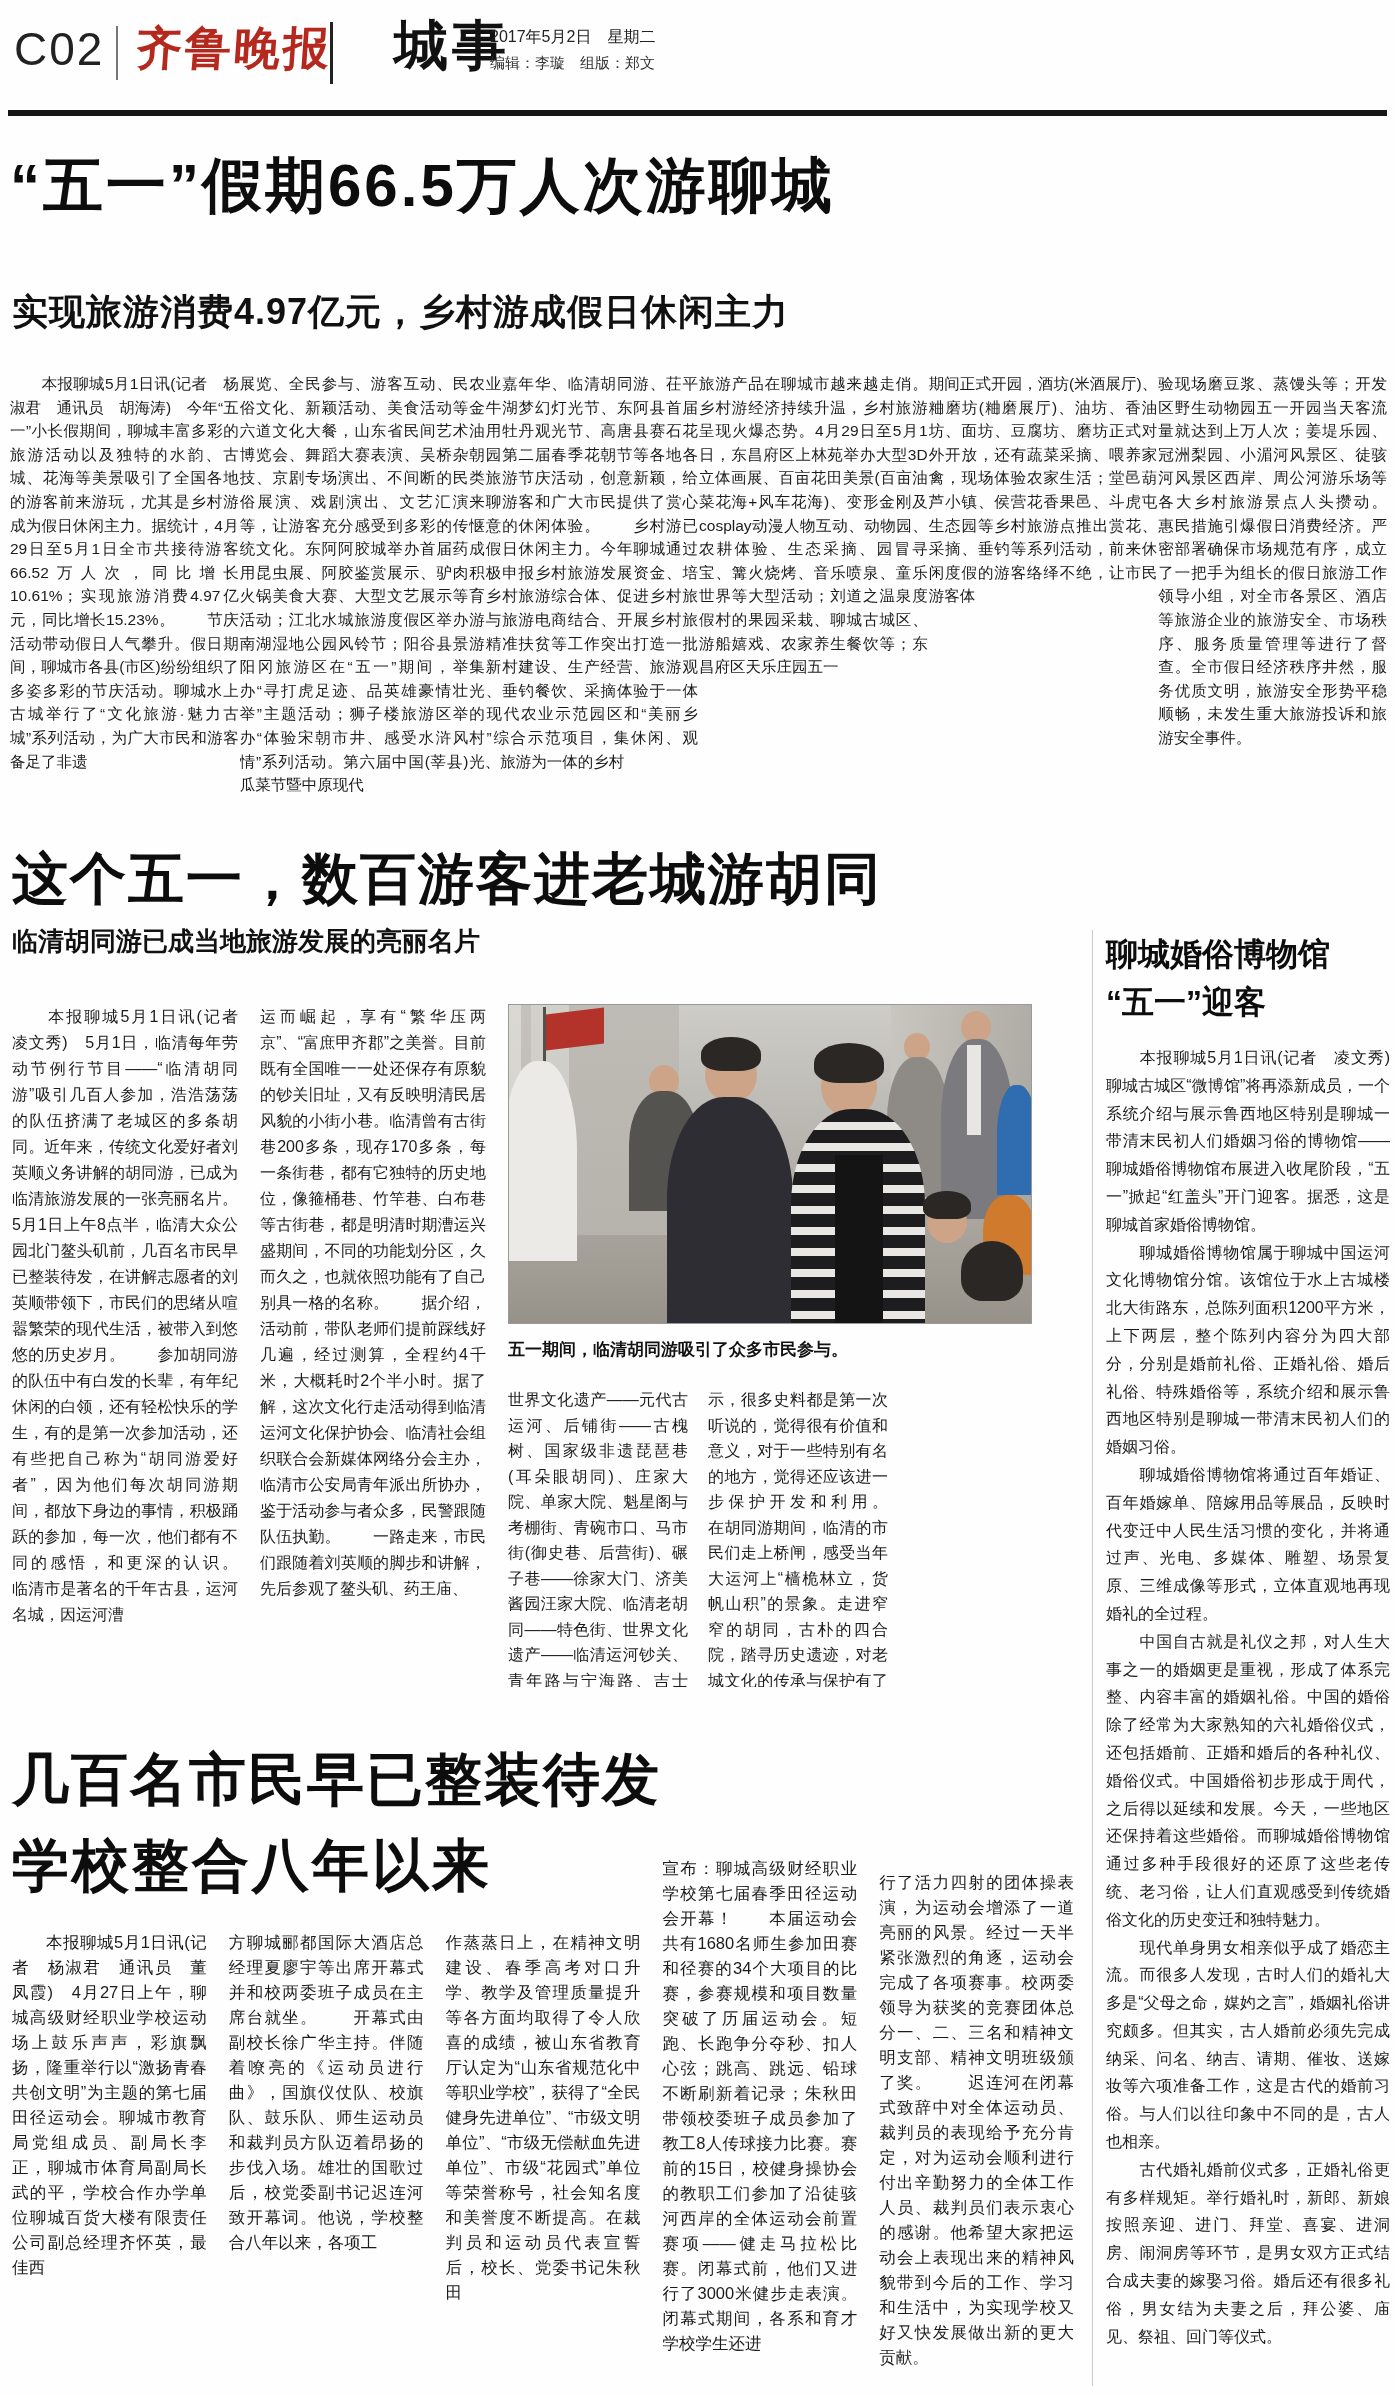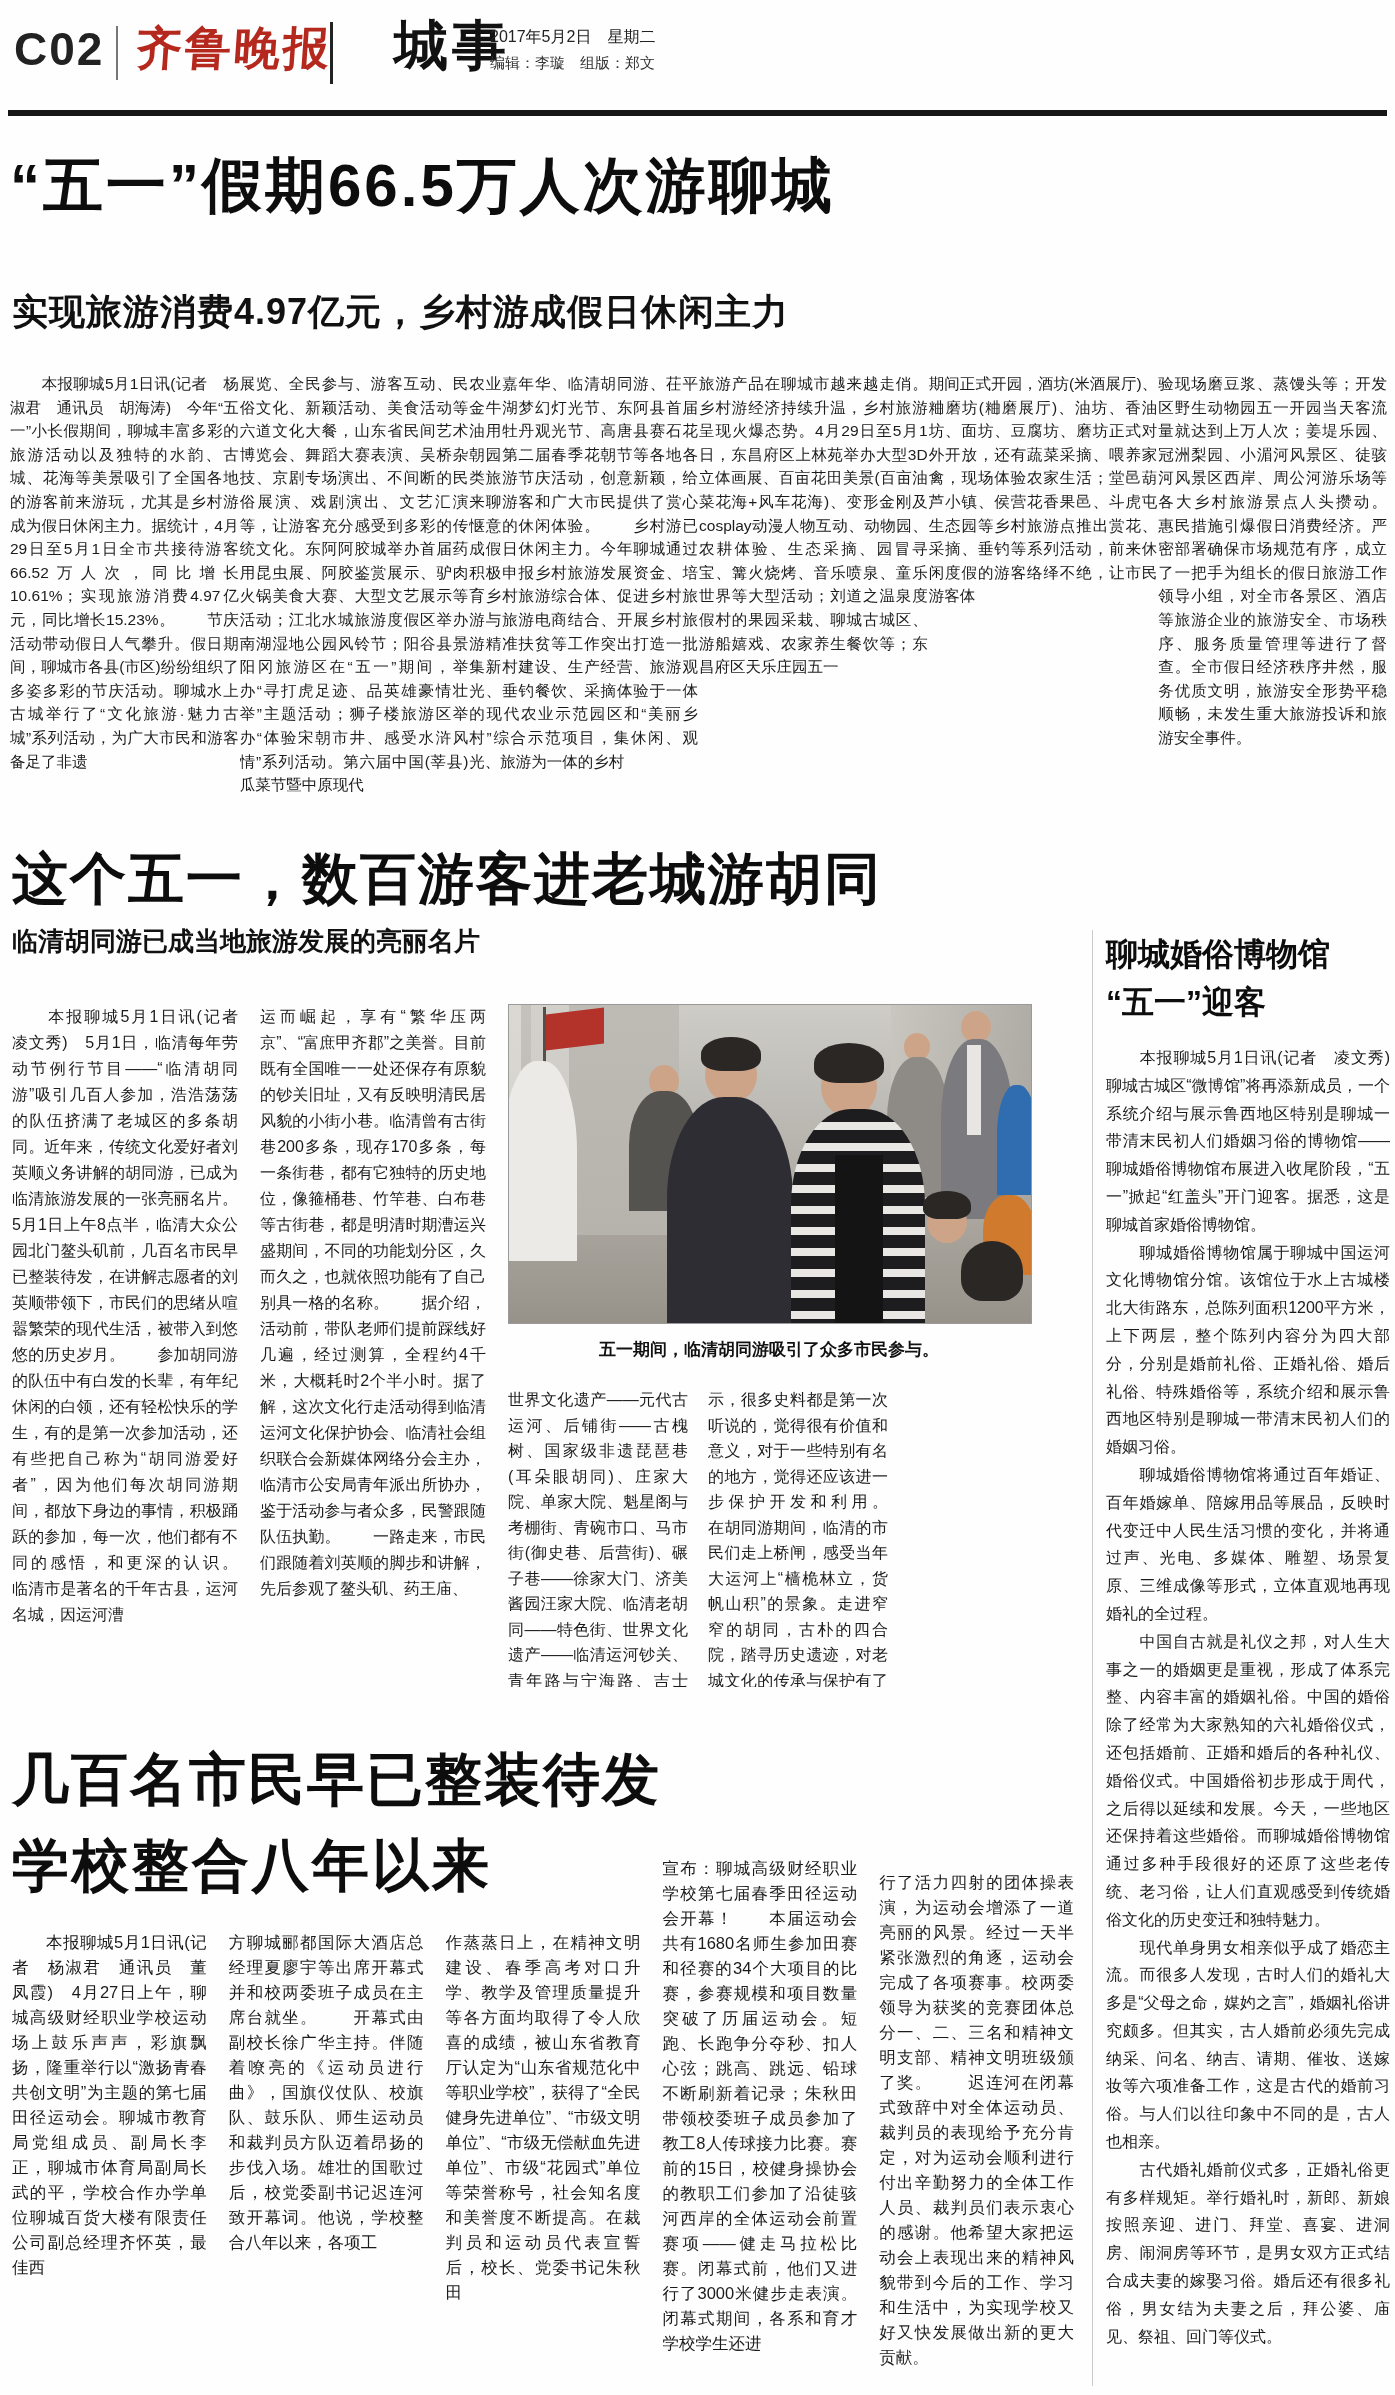--- a/index.html
+++ b/index.html
@@ -1,20 +1,20 @@
 <!DOCTYPE html>
 <html><head>
 <meta charset="utf-8">
 <style>
   html,body{margin:0;padding:0;background:#e9e9e9;}
   .page{position:relative;width:1395px;height:2395px;background:#fefefe;margin:0 auto;
         font-family:"Liberation Sans","DejaVu Sans",sans-serif;color:#1b1b1b;overflow:hidden;}
   .abs{position:absolute;}
   
-  .hdr-code{left:14px;top:22px;font-size:46px;letter-spacing:2px;color:#222;font-weight:700;}
+  .hdr-code{left:14px;top:22px;font-size:46px;letter-spacing:2px;color:#222;font-weight:400;}
   .hdr-bar1{left:116px;top:26px;width:2px;height:54px;background:#777;}
   .hdr-logo{left:136px;top:18px;font-size:46px;font-weight:bold;color:#b5281e;
             font-family:"Liberation Serif","DejaVu Serif",serif;letter-spacing:3px;transform:skewX(-4deg);}
   .hdr-bar2{left:330px;top:22px;width:3px;height:62px;background:#222;}
   .hdr-section{left:350px;top:10px;font-size:54px;font-weight:900;letter-spacing:4px;color:#111;margin-left:44px;}
   .hdr-date{left:490px;top:24px;font-size:16px;color:#222;line-height:26px;}
   .hdr-staff{left:490px;top:54px;font-size:15px;color:#333;}
   .top-rule{left:8px;top:110px;width:1379px;height:6px;background:#161616;}
   
   .a1-headline{left:10px;top:146px;width:1379px;font-size:60px;font-weight:900;
@@ -32,21 +32,21 @@
   .photo{position:relative;width:522px;height:318px;background:linear-gradient(180deg,#cdccc7 0%,#b7b4ae 45%,#979289 100%);overflow:hidden;border:1px solid #9a9a9a;}
   .photo .abs{position:absolute;}
   .ph-bldg{left:0;top:0;width:170px;height:230px;background:linear-gradient(90deg,#dddbd6 0 12px,#c2bfb9 12px 22px,#d3d1cc 22px 60px,#bab7b1 60px 100%);opacity:.8;}
   .ph-bldg2{right:0;top:0;width:140px;height:200px;background:linear-gradient(90deg,#c8c5bf,#a9a59e);opacity:.8;}
   .ph-pole{left:34px;top:2px;width:3px;height:64px;background:#55504a;}
   .ph-flag{left:37px;top:6px;width:58px;height:36px;background:#b33229;transform:skewY(-7deg);}
   .ph-person{border-radius:45% 45% 0 0;}
   .ph-head{border-radius:50%;background:#cda488;}
   .ph-hair{border-radius:50% 50% 35% 35%;background:#2b2724;}
   .ph-stripe{background:repeating-linear-gradient(180deg,#1d1d20 0 13px,#e9e7e3 13px 21px);}
-  .photo-caption{width:522px;margin-top:14px;font-size:17px;font-weight:bold;text-align:center;color:#111;}
+  .photo-caption{width:522px;margin-top:14px;font-size:17px;font-weight:bold;color:#111;}
   .a2-subcols{display:flex;gap:20px;margin-top:26px;}
   .a2-subcol{width:180px;height:300px;font-size:16px;line-height:25.5px;}
   
   .sb-rule{left:1092px;top:930px;width:1px;height:1456px;background:#c9c9c9;}
   .sb-head{left:1106px;top:930px;width:284px;font-size:32px;font-weight:900;line-height:48px;color:#0d0d0d;}
   .sb-body{left:1106px;top:1044px;width:284px;height:1342px;font-size:16px;line-height:27.8px;overflow:hidden;text-align:justify;}
   .sb-body p{margin:0;}
   
   .a3-h1{left:12px;top:1742px;font-size:57px;font-weight:900;letter-spacing:2px;color:#0d0d0d;white-space:nowrap;}
   .a3-h2{left:12px;top:1828px;font-size:57px;font-weight:900;letter-spacing:3px;color:#0d0d0d;white-space:nowrap;}

